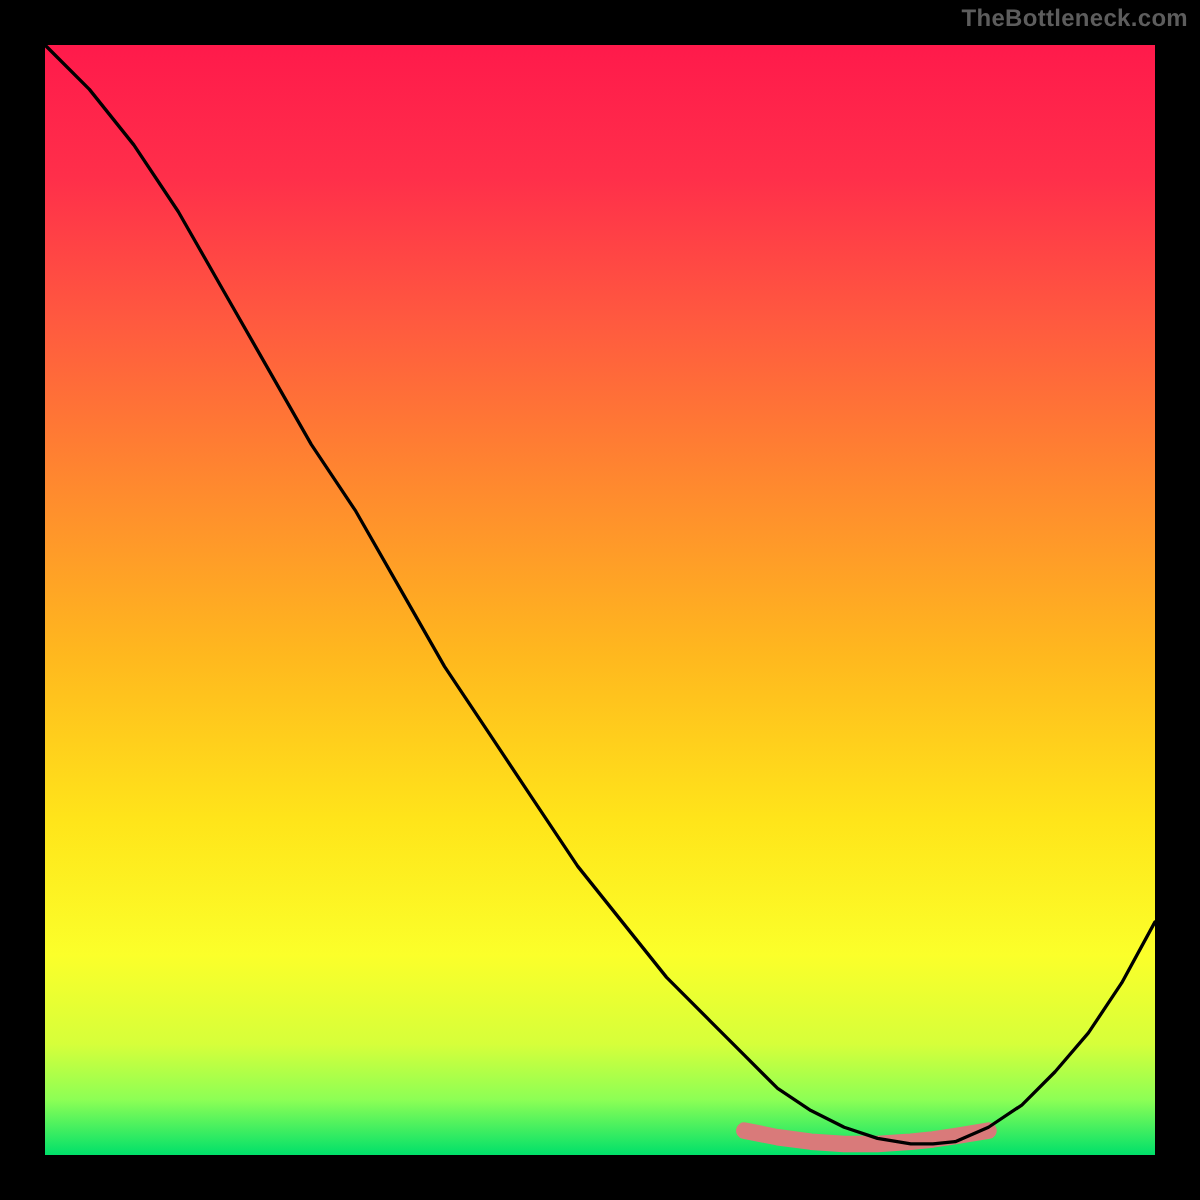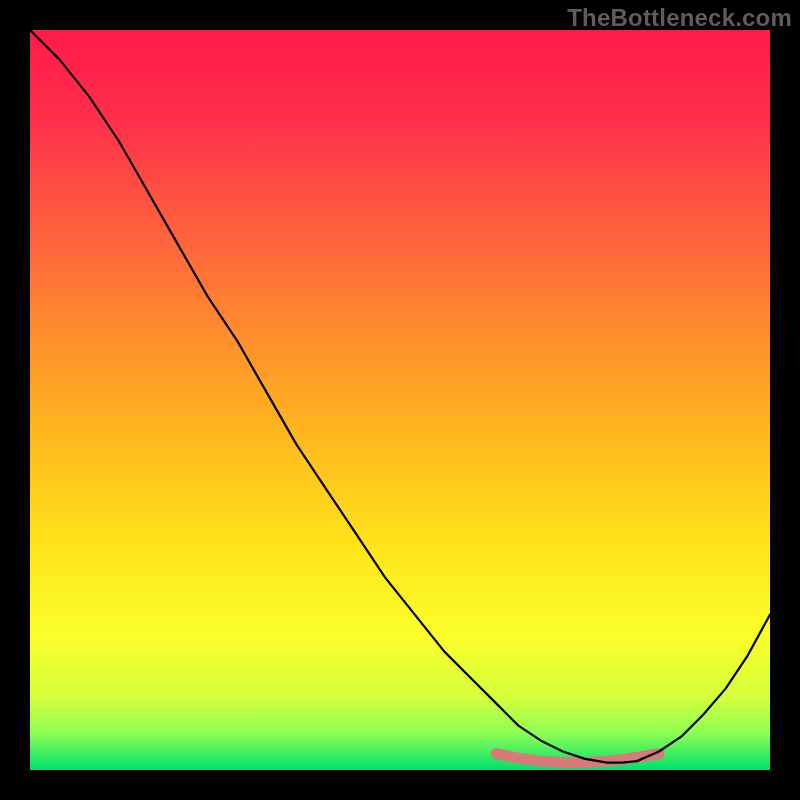--- a/index.html
+++ b/index.html
@@ -13,21 +13,21 @@
   .wrap {
     position: relative;
     width: 800px;
     height: 800px;
   }
   .watermark {
     position: absolute;
     top: 4px;
     right: 8px;
     font-family: Arial, Helvetica, sans-serif;
-    font-size: 24px;
+    font-size: 16px;
     font-weight: bold;
     color: #5d5d5d;
     letter-spacing: 0.2px;
     z-index: 10;
   }
   svg {
     position: absolute;
     top: 0;
     left: 0;
   }

